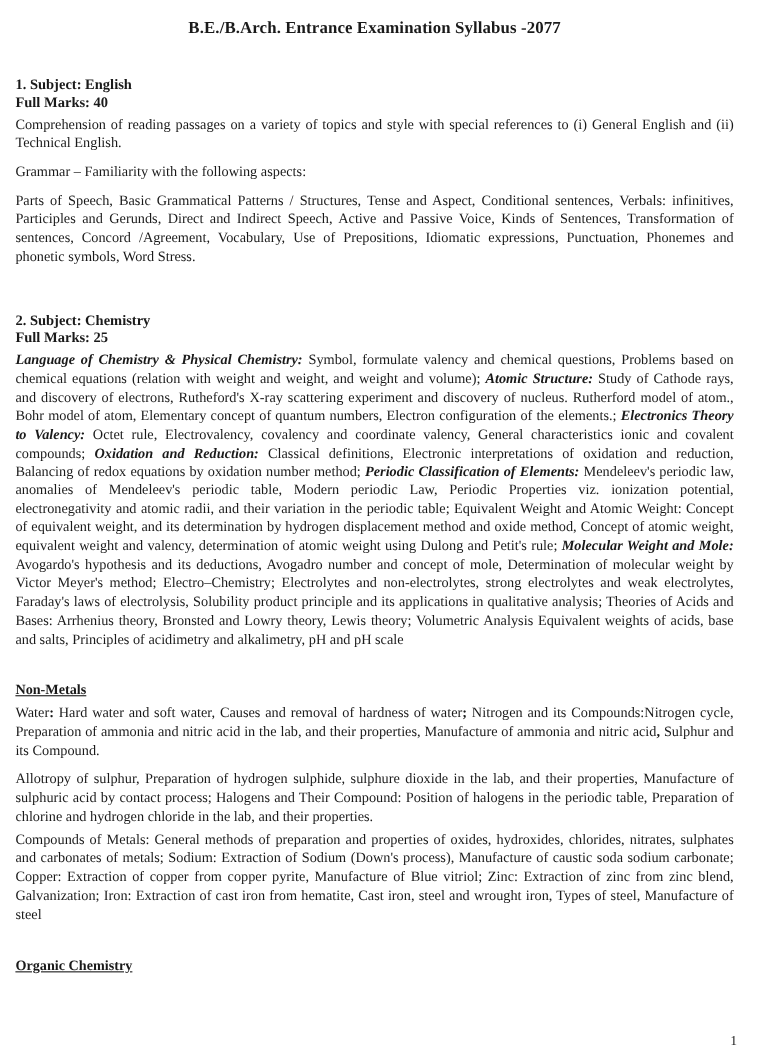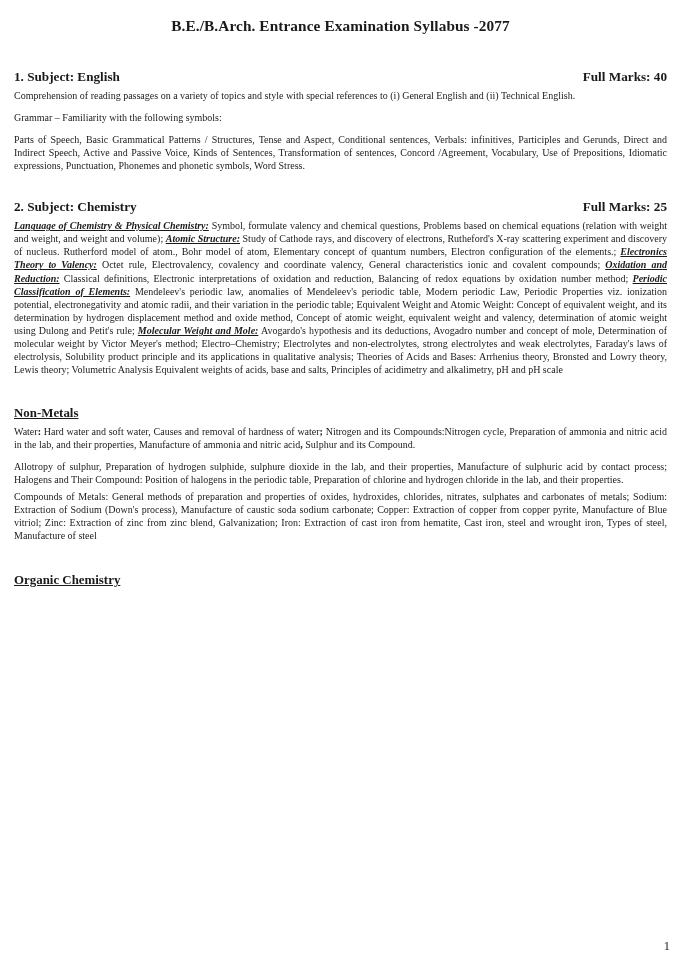--- a/index.html
+++ b/index.html
@@ -34,43 +34,43 @@
     line-height: 1.25;
   }
   .subject-header {
     display: flex;
     justify-content: space-between;
     align-items: flex-start;
     font-weight: bold;
     font-size: 13.2px;
     margin: 0;
     padding: 0;
+    flex-direction: column;
   }
   .subject-header .left,
   .subject-header .right {
     white-space: nowrap;
   }
   .sec-english-header { margin-top: 34px; }
-  .sec-chemistry-header { margin-top: 27px; }
+  .sec-chemistry-header { margin-top: 41px; }
 
   p.body {
-    font-size: 10px;
+    font-size: 13px;
     line-height: 1.305;
     text-align: justify;
     text-justify: inter-word;
     margin: 9px 0 0 0;
     padding: 0;
     hyphens: none;
   }
   p.after-head { margin-top: 4px; }
 
   .ihead {
     font-weight: bold;
     font-style: italic;
-    text-decoration: underline;
   }
   .bold { font-weight: bold; }
 
   h3.block-head {
     font-size: 12.9px;
     font-weight: bold;
     text-decoration: underline;
     margin: 18px 0 0 0;
     padding: 0;
     line-height: 1.25;
@@ -99,21 +99,21 @@
 
   <h1 class="doc-title">B.E./B.Arch. Entrance Examination Syllabus -2077</h1>
 
   <div class="subject-header sec-english-header">
     <span class="left">1. Subject: English</span>
     <span class="right">Full Marks: 40</span>
   </div>
 
   <p class="body after-head">Comprehension of reading passages on a variety of topics and style with special references to (i) General English and (ii) Technical English.</p>
 
-  <p class="body">Grammar – Familiarity with the following symbols:</p>
+  <p class="body">Grammar – Familiarity with the following aspects:</p>
 
   <p class="body">Parts of Speech, Basic Grammatical Patterns / Structures, Tense and Aspect, Conditional sentences, Verbals: infinitives, Participles and Gerunds, Direct and Indirect Speech, Active and Passive Voice, Kinds of Sentences, Transformation of sentences, Concord /Agreement, Vocabulary, Use of Prepositions, Idiomatic expressions, Punctuation, Phonemes and phonetic symbols, Word Stress.</p>
 
   <div class="subject-header sec-chemistry-header">
     <span class="left">2. Subject: Chemistry</span>
     <span class="right">Full Marks: 25</span>
   </div>
 
   <p class="body after-head">
     <span class="ihead">Language of Chemistry &amp; Physical Chemistry:</span><span> Symbol, formulate valency and chemical questions, Problems based on chemical equations (relation with weight and weight, and weight and volume); </span><span class="ihead">Atomic Structure:</span><span> Study of Cathode rays, and discovery of electrons, Rutheford's X-ray scattering experiment and discovery of nucleus.  Rutherford model of atom., Bohr model of atom, Elementary concept of quantum numbers, Electron configuration of the elements.; </span><span class="ihead">Electronics Theory to Valency:</span><span> Octet rule, Electrovalency, covalency and coordinate valency, General characteristics ionic and covalent compounds; </span><span class="ihead">Oxidation and Reduction:</span><span> Classical definitions, Electronic interpretations of oxidation and reduction, Balancing of redox equations by oxidation number method; </span><span class="ihead">Periodic Classification of Elements:</span><span> Mendeleev's periodic law, anomalies of Mendeleev's periodic table, Modern periodic Law, Periodic Properties viz. ionization potential, electronegativity and atomic radii, and their variation in the periodic table; Equivalent Weight and Atomic Weight: Concept of equivalent weight, and its determination by hydrogen displacement method and oxide method, Concept of atomic weight, equivalent weight and valency, determination of atomic weight using Dulong and Petit's rule; </span><span class="ihead">Molecular Weight and Mole:</span><span> Avogardo's hypothesis and its deductions, Avogadro number and concept of mole, Determination of molecular weight by Victor Meyer's method; Electro–Chemistry; Electrolytes and non-electrolytes, strong electrolytes and weak electrolytes, Faraday's laws of electrolysis, Solubility product principle and its applications in qualitative analysis; Theories of Acids and Bases: Arrhenius theory, Bronsted and Lowry theory, Lewis theory; Volumetric Analysis Equivalent weights of acids, base and salts, Principles of acidimetry and alkalimetry, pH and pH scale</span>

